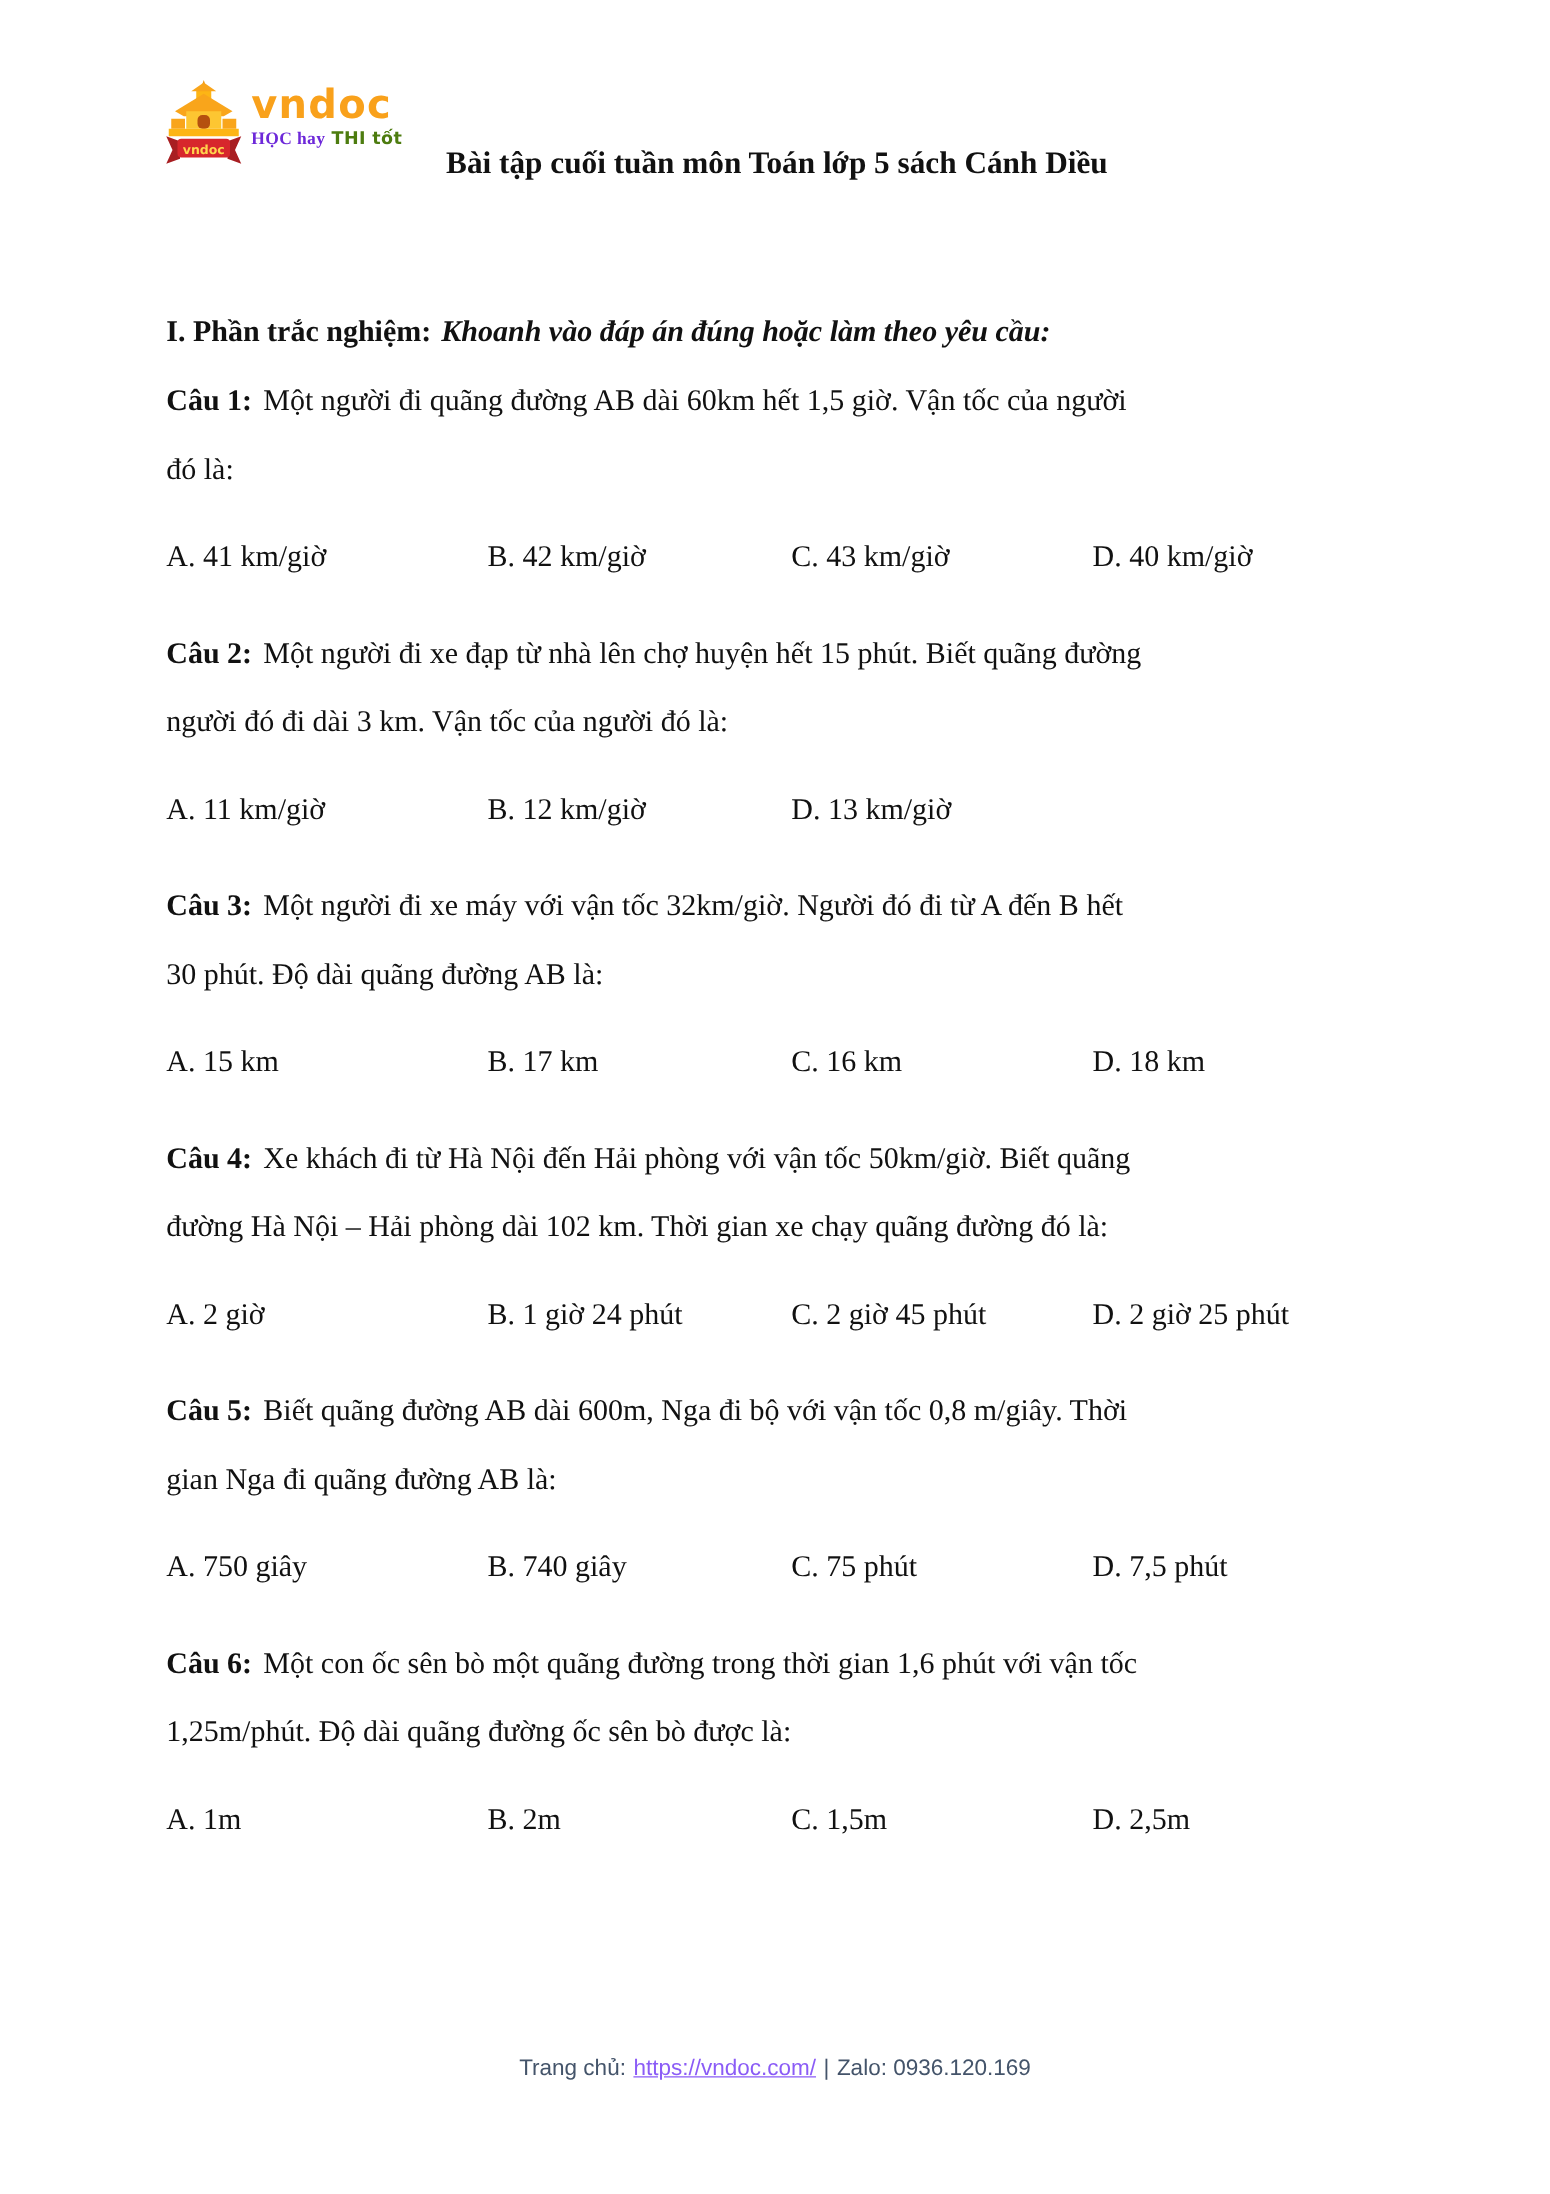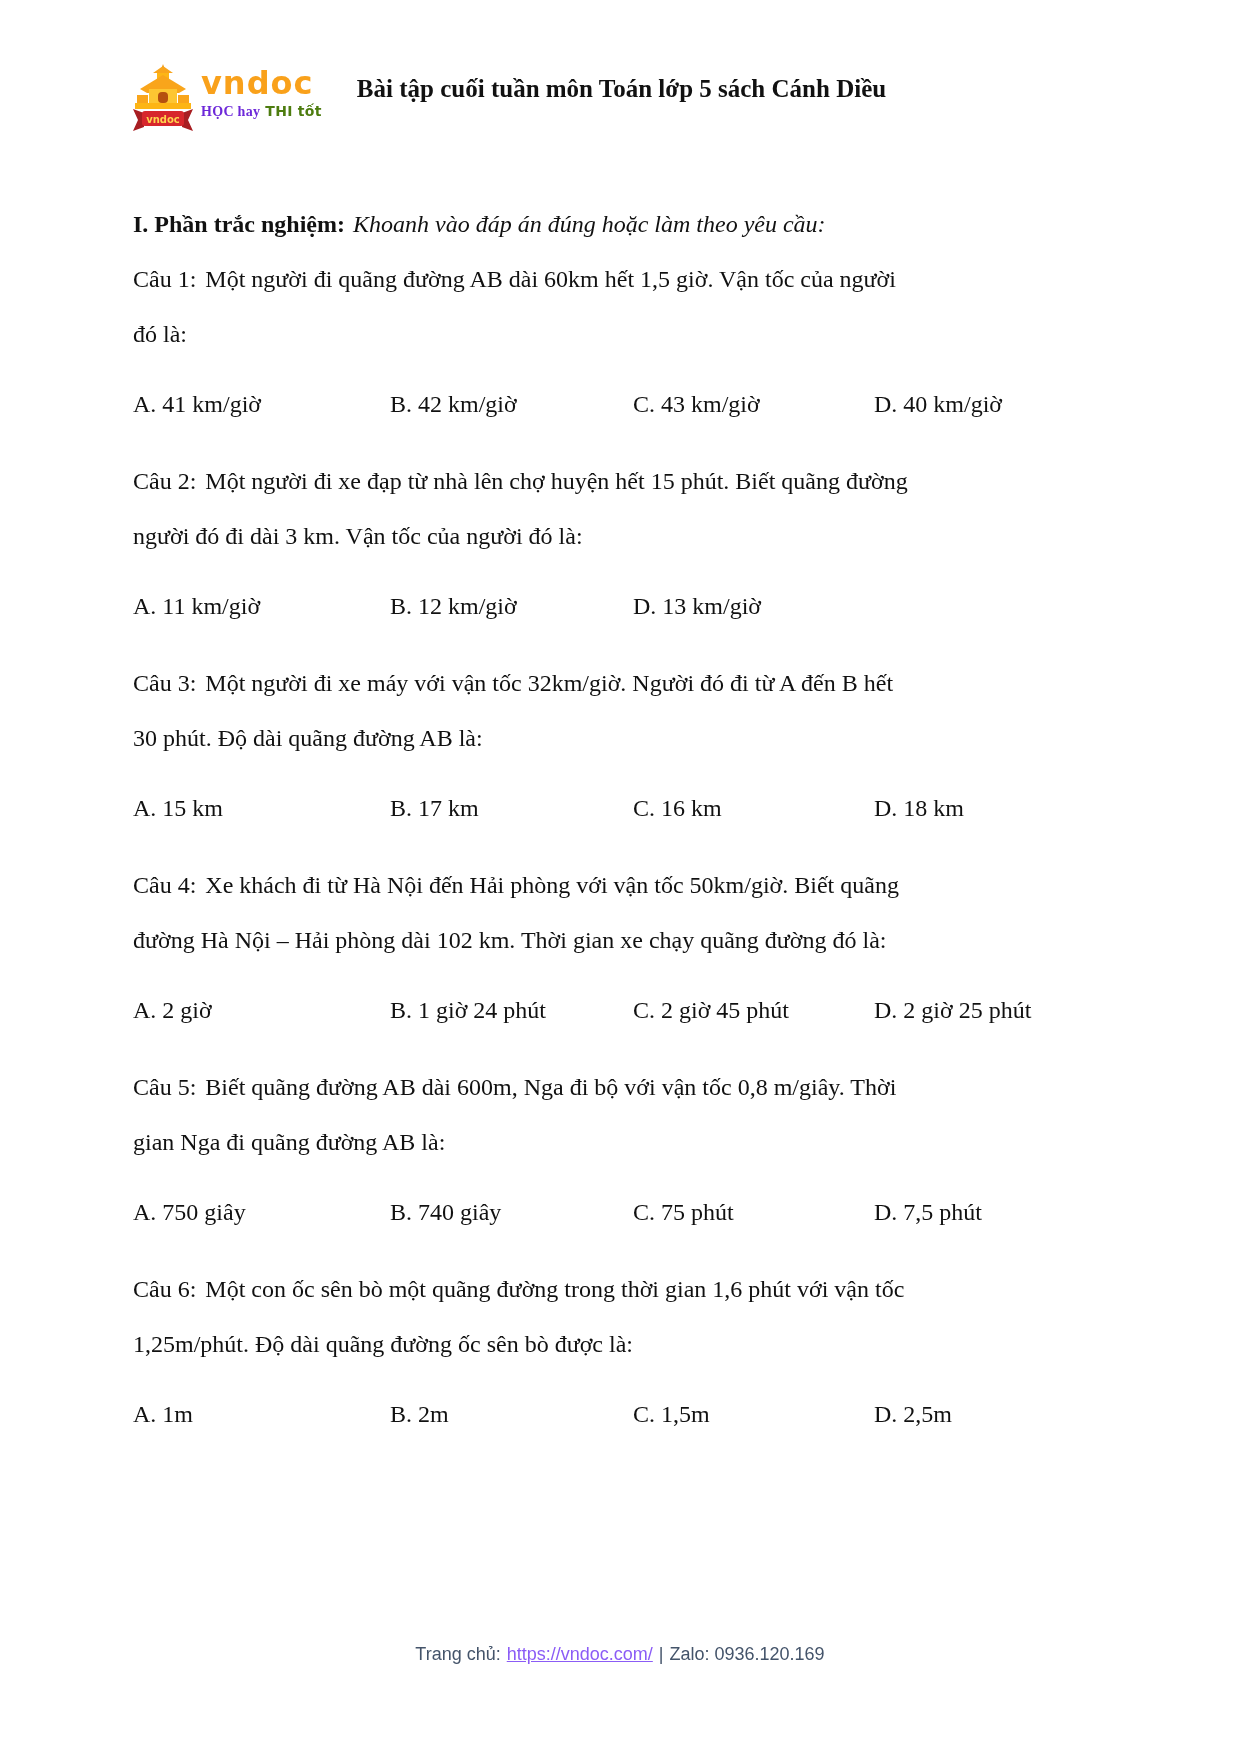--- a/index.html
+++ b/index.html
@@ -25,39 +25,39 @@
   .logo-tagline {
     font-family:"DejaVu Sans", sans-serif;
     font-weight:800; font-size:14px; line-height:18px; letter-spacing:0.3px;
   }
   .tag-green { color:#6d28d9;font-family:Liberation Serif, serif; }
   .tag-red { color:#4d7c0f; margin-left:5px; }
 
   
   .content { position:absolute; left:133px; top:0; width:977px; }
   .doc-title {
-    margin-top:74px;
+    margin-top:116px;
     text-align:center;
     font-weight:bold; font-size:25px; line-height:30px;
   }
   .doc-subtitle {
     margin-top:36px;
     text-align:center;
     font-weight:bold; font-size:25px; line-height:30px;
   }
   .section-heading {
     margin-top:104px; margin-bottom:12px;
     font-size:24px; line-height:32px;
   }
   .section-label { font-weight:bold; margin-right:8px; }
-  .section-instruction { font-style:italic; }
+  .section-instruction { font-style:italic;font-weight:bold; }
 
   .question { }
   .q-line { font-size:24px; line-height:55px; white-space:nowrap; }
-  .q-label { font-weight:normal; margin-right:9px;margin-top:40px; }
+  .q-label { font-weight:bold; margin-right:9px;margin-top:40px; }
   .options {
     display:grid;
     grid-template-columns:257px 243px 241px auto;
     font-size:24px; line-height:55px;
     margin-top:15px; margin-bottom:22px;
     white-space:nowrap;
   }
 
   
   .footer {

